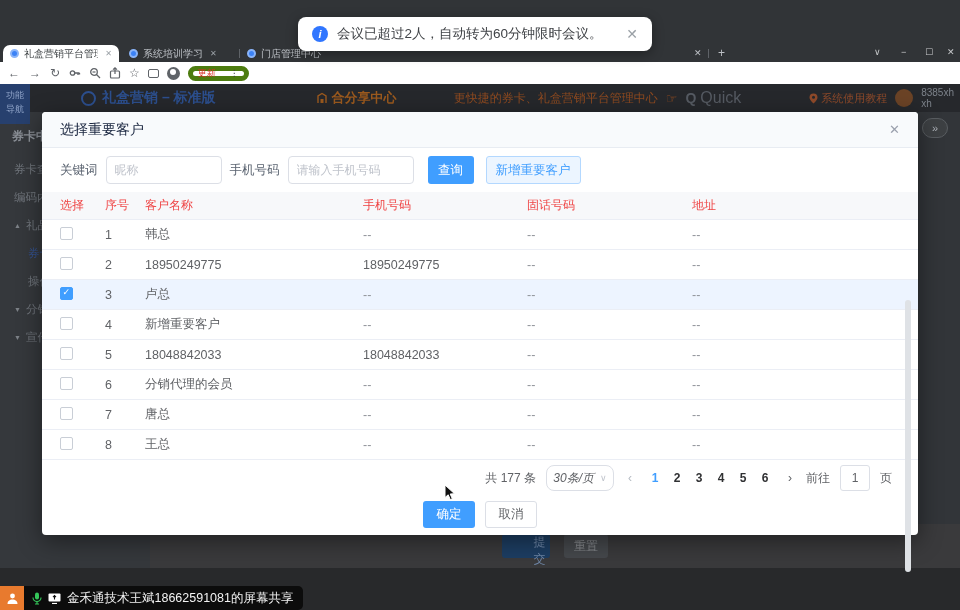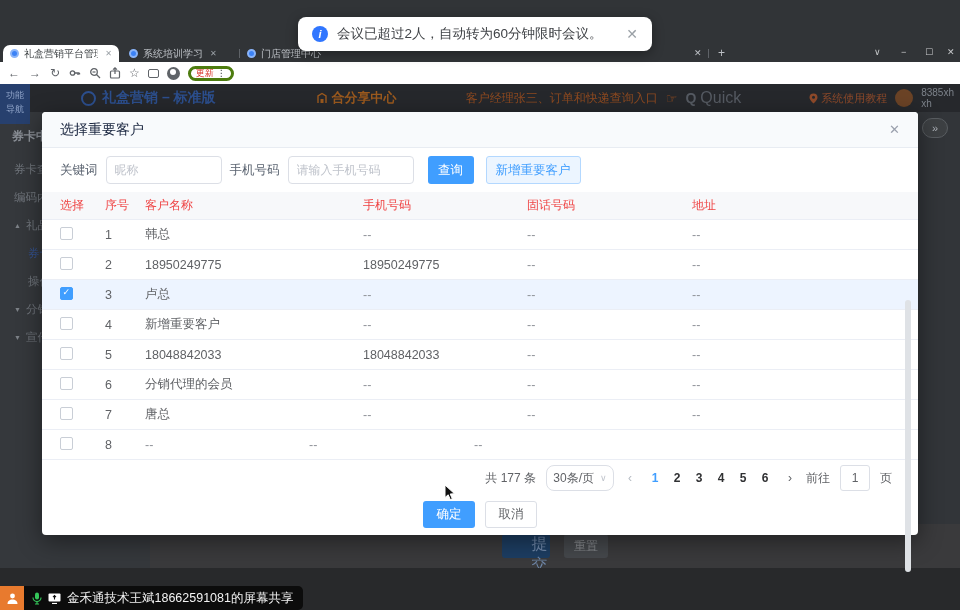--- a/index.html
+++ b/index.html
@@ -18,21 +18,21 @@
   .tab-frag-x { position:absolute; top:4px; font-size:9px; color:#bdc1c6; }
   .newtab { position:absolute; top:2px; font-size:12px; color:#bdc1c6; }
   .winctl { position:absolute; top:3px; font-size:9px; color:#c8cacc; }
 
   .addrbar { position:absolute; left:0; top:62px; width:960px; height:22px; background:#fff; display:flex; align-items:center; padding:0 8px; gap:9px; }
   .nav-ic { color:#5f6368; font-size:12px; line-height:1; }
   .urlpill { flex:1; height:16px; background:#f1f3f4; border-radius:8px; display:flex; align-items:center; padding:0 8px; gap:5px; }
   .urlpill svg { flex:none; }
   .url { font-size:11px; color:#202124; }
   .addr-right { display:flex; align-items:center; gap:8px; }
-  .update-pill { border:3px solid #4d7c0f; border-radius:9px; height:15px; display:flex; align-items:center; padding:0 5px; gap:3px; font-size:9px; color:#d93025;justify-content:center; }
+  .update-pill { border:5px solid #4d7c0f; border-radius:9px; height:15px; display:flex; align-items:center; padding:0 5px; gap:14px; font-size:9px; color:#d93025;justify-content:center; }
   .update-pill .dots { color:#3c4043; font-size:9px; }
   .mini-avatar { width:13px; height:13px; border-radius:50%; background:#5f6368; position:relative; }
   .mini-avatar::after { content:""; position:absolute; left:3.5px; top:2px; width:6px; height:6px; border-radius:50%; background:#fff; }
   .panel-ic { width:11px; height:9px; border:1.5px solid #5f6368; border-radius:2px; }
 
   
   .page { position:absolute; left:0; top:84px; width:960px; height:484px; background:#323539; }
   .app-header { position:absolute; left:0; top:0; width:960px; height:28px; background:#26282c; display:flex; align-items:center;padding-left:41px; }
   .nav-tab { position:absolute; left:0; top:0; width:30px; height:40px; background:#27406e; color:#8fa3c8; font-size:9px; text-align:center; line-height:1.6; padding-top:4px; z-index:3; }
   .brand { display:flex; align-items:center; gap:6px; margin-left:40px; }
@@ -50,21 +50,21 @@
   .hdr-user { font-size:10px; color:#7c828a; line-height:1.15; }
 
   .sidebar { position:absolute; left:0; top:28px; width:150px; bottom:0; background:#35383c; padding-top:8px; }
   .side-header { font-size:12px; font-weight:bold; color:#8b9097; padding:8px 0 10px 12px; }
   .side-item { height:28px; display:flex; align-items:center; font-size:11.5px; color:#70757c; padding-left:14px; gap:5px; }
   .side-item .arrow { font-size:7px; color:#7c8187; }
   .side-item.indent { padding-left:28px; }
   .side-item.active { color:#33518e; }
 
   .content-actions { position:absolute; left:150px; right:0; top:440px; height:44px; background:#3a3a3c; display:flex; align-items:center; justify-content:center; gap:14px; }
-  .btn-submit-dim { width:48px; height:24px; background:#1d3e63; color:#6f87a8; font-size:16px; border:none; border-radius:3px;padding-left:27px; }
+  .btn-submit-dim { width:48px; height:24px; background:#1d3e63; color:#6f87a8; font-size:12px; border:none; border-radius:3px;padding-left:27px; }
   .btn-reset-dim { width:44px; height:24px; background:#45484c; color:#85888c; font-size:12px; border:none; border-radius:3px; }
   .expand-btn { position:absolute; right:12px; top:34px; width:26px; height:20px; background:#3d4043; border:1px solid #595d61; border-radius:10px; color:#aeb2b8; font-size:11px; line-height:18px; text-align:center; }
 
   
   .modal { position:absolute; left:42px; top:28px; width:876px; height:423px; background:#fff; border-radius:4px; box-shadow:0 6px 24px rgba(0,0,0,.45); z-index:5; }
   .modal-header { height:36px; background:#f8fafc; border-bottom:1px solid #e8ecf2; border-radius:4px 4px 0 0; display:flex; align-items:center; padding:0 18px; }
   .modal-title { font-size:14px; color:#17233d; font-weight:500; }
   .modal-close { margin-left:auto; color:#9aa0ad; font-size:13px; cursor:pointer; }
   .search-row { height:44px; display:flex; align-items:center; padding:0 18px; gap:8px; }
   .s-label { font-size:12.5px; color:#5a6370; white-space:nowrap; }
@@ -82,21 +82,21 @@
   .th { font-size:12px; color:#ef4444; }
   .tr { height:30px; border-bottom:1px solid #ebeef5; font-size:12.5px; color:#606266; }
   .tr.checked { background:#edf4ff; }
   .cb { width:13px; height:13px; border:1px solid #c9ced6; border-radius:2px; background:#fff; display:inline-block; }
   .cb.on { background:#409eff; border-color:#409eff; position:relative; }
   .cb.on::after { content:"✓"; position:absolute; left:1.5px; top:-1px; color:#fff; font-size:9px; }
   .dash { color:#909399; }
   .vscroll { position:absolute; right:7px; top:108px; width:6px; height:272px; background:#dfe2e6; border-radius:3px; }
 
   .pag { position:absolute; left:0; right:0; top:351px; height:30px; display:flex; align-items:center; justify-content:flex-end; padding-right:26px; gap:10px; font-size:12px; color:#606266;margin-left:42px; }
-  .pg-select { width:68px; height:26px; border:1px solid #dcdfe6; border-radius:8px; display:flex; align-items:center; justify-content:center; gap:6px; color:#606266; }
+  .pg-select { width:68px; height:26px; border:1px solid #dcdfe6; border-radius:8px; display:flex; align-items:center; justify-content:center; gap:6px; color:#606266;font-style:italic; }
   .pg-select .chev { color:#c0c4cc; font-size:9px; }
   .pg-arrow { color:#b4bac2; font-size:12px; padding:0 4px; }
   .pg-pages { display:flex; gap:4px; }
   .pg { min-width:18px; text-align:center; color:#303133; font-weight:bold; font-size:12px; padding:0 2px; }
   .pg.active { color:#409eff; }
   .goto-input { width:30px; height:26px; border:1px solid #dcdfe6; border-radius:3px; text-align:center; font-size:12px; color:#606266; outline:none; }
 
   .modal-footer { position:absolute; left:0; right:0; top:389px; height:34px; display:flex; justify-content:center; gap:10px; }
   .btn-confirm { width:52px; height:27px; background:#409eff; color:#fff; border:none; border-radius:3px; font-size:12.5px; }
   .btn-cancel { width:52px; height:27px; background:#fff; color:#606266; border:1px solid #dcdfe6; border-radius:3px; font-size:12.5px; }
@@ -188,21 +188,21 @@
         <span class="brand-name">礼盒营销 – 标准版</span>
       </div>
       <div class="share-center">
         <svg width="12" height="12" viewBox="0 0 12 12">
             <path d="M2 11V4l4-2.5L10 4v7" fill="none" stroke="#9c5a1e" stroke-width="1.4"></path>
             <rect x="4.5" y="7" width="3" height="4" fill="#9c5a1e"></rect>
           </svg>
         <span>合分享中心</span>
       </div>
       <div class="hdr-right">
-        <span class="promo">客户经理张三、订单和快递查询入口</span>
+        <span class="promo">更快捷的券卡、礼盒营销平台管理中心</span>
         <span class="hand">☞</span>
         <span class="quick">
           <span class="q">Q</span>
           <span class="qt">Quick</span>
         </span>
         <span class="tutorial">
           <svg width="9" height="11" viewBox="0 0 9 11">
               <path d="M4.5 0.5a4 4 0 0 1 4 4c0 2.6-4 6-4 6s-4-3.4-4-6a4 4 0 0 1 4-4z" fill="#8f4a2a"></path>
               <circle cx="4.5" cy="4.3" r="1.5" fill="#26282c"></circle>
             </svg>
@@ -330,20 +330,21 @@
               <span class="c0"><span class="cb"></span></span>
               <span class="c1">7</span>
               <span class="c2">唐总</span>
               <span class="c3 dash">--</span>
               <span class="c4 dash">--</span>
               <span class="c5 dash">--</span>
             </div>
             <div class="flexrow tr">
               <span class="c0"><span class="cb"></span></span>
               <span class="c1">8</span>
+              <span class="c2">王总</span>
               <span class="c3 dash">--</span>
               <span class="c4 dash">--</span>
               <span class="c5 dash">--</span>
             </div>
           </div>
         <div class="vscroll"></div>
       </div>
 
       <div class="pag">
         <span>共 177 条</span>

